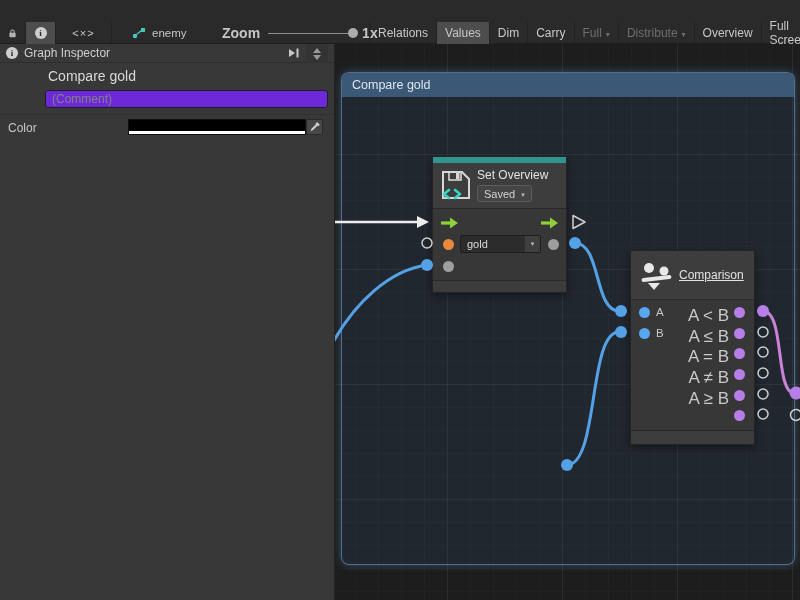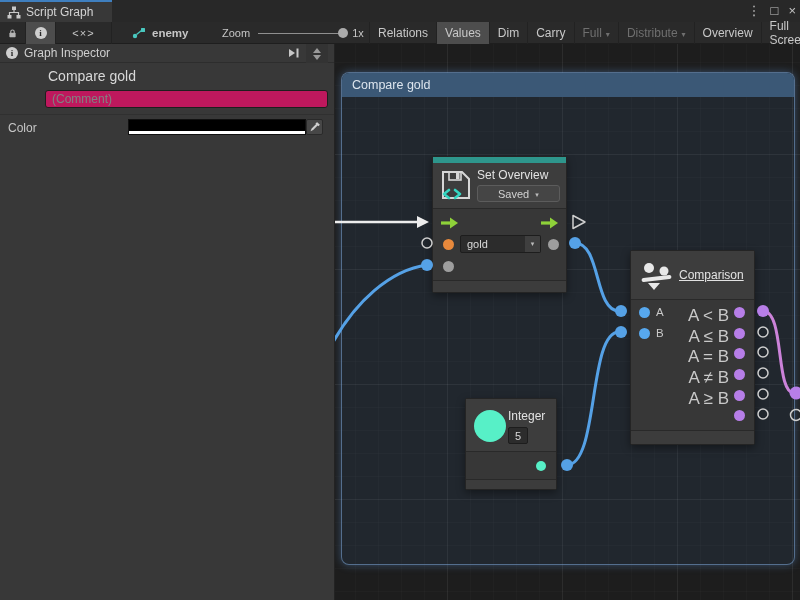--- a/index.html
+++ b/index.html
@@ -19,23 +19,23 @@
   
   .toolbar { position:absolute; left:0; top:22px; width:800px; height:22px; background:#2a2a2a;
              border-bottom:1px solid #1e1e1e; }
   .tb-btn { height:22px; display:flex; align-items:center; justify-content:center;
             color:#c8c8c8; font-size:12px; padding:0 8px; border-right:1px solid #222; cursor:default; }
   .tb-left { position:absolute; left:0; top:0; display:flex; }
   .tb-btn.sel { background:#4d4d4d; }
   .tb-btn.disabled { color:#6f6f6f; }
   .tb-code { font-size:11px; letter-spacing:1px; width:56px; }
   .tb-enemy { position:absolute; left:132px; top:0; height:22px; display:flex; align-items:center; gap:6px; }
-  .tb-enemy .lbl { font-size:11.5px; color:#c6c6c6;font-weight:bold; }
+  .tb-enemy .lbl { font-size:11.5px; color:#c6c6c6; }
   .tb-zoomgrp { position:absolute; left:222px; top:0; height:22px; display:flex; align-items:center; gap:8px; }
-  .tb-zoomgrp .lbl { font-size:11px; color:#c6c6c6; }
+  .tb-zoomgrp .lbl { font-size:14px; color:#c6c6c6;font-weight:bold; }
   .zoom-track { position:relative; width:86px; height:1px; background:#8f8f8f; }
   .zoom-knob { position:absolute; right:-4px; top:-4.5px; width:10px; height:10px; border-radius:50%; background:#ababab; }
   .tb-toggles { position:absolute; left:369px; right:0; top:0; height:22px; display:flex; border-left:1px solid #222; }
   .tb-toggles .tb-btn { flex:0 0 auto; }
   .caret { font-size:8px; margin-left:4px; position:relative; top:1px; }
 
   
   .inspector { position:absolute; left:0; top:44px; width:335px; height:556px; background:#383838;
                border-right:1px solid #232323; }
   .insp-header { position:absolute; left:0; top:0; width:100%; height:19px; border-bottom:1px solid #2d2d2d;
@@ -43,21 +43,21 @@
   .insp-header .lbl { font-size:12px; color:#cfcfcf; }
   .info-badge { width:12px; height:12px; border-radius:50%; background:#cfcfcf; color:#2a2a2a;
                 font-size:9px; font-weight:bold; display:flex; align-items:center; justify-content:center;
                 font-family:"Liberation Serif", serif; }
   .insp-dock { position:absolute; right:34px; top:3px; }
   .insp-spinner { position:absolute; right:6px; top:0px; width:22px; height:19px; background:#333;
                   display:flex; flex-direction:column; align-items:center; justify-content:center; gap:2px; }
   .tri-up { width:0; height:0; border-left:4px solid transparent; border-right:4px solid transparent; border-bottom:5px solid #999; }
   .tri-dn { width:0; height:0; border-left:4px solid transparent; border-right:4px solid transparent; border-top:5px solid #999; }
   .graph-title { position:absolute; left:48px; top:24px; font-size:14px; color:#d8d8d8; }
-  .comment-input { position:absolute; left:45px; top:46px; width:283px; height:18px; background:#be185d;
+  .comment-input { position:absolute; left:45px; top:46px; width:283px; height:18px; background:#6d28d9;
                    border:1px solid #1e1e1e; border-radius:3px; color:#d0d0d0; font-size:12px; padding:0 6px;
                    font-family:"Liberation Sans", sans-serif; }
   .comment-input::placeholder { color:#828282; }
   .color-row { position:absolute; left:0; top:70px; width:100%; height:30px; border-top:1px solid #303030; }
   .color-label { position:absolute; left:8px; top:6px; font-size:12px; color:#c6c6c6; }
   .color-swatch { position:absolute; left:128px; top:4px; width:178px; height:16px; background:#000;
                   border:1px solid #111; cursor:pointer; }
   .color-alpha { position:absolute; left:0; right:0; bottom:0; height:3px; background:#fff; }
   .eyedrop-btn { position:absolute; left:306px; top:4px; width:17px; height:16px; background:#474747;
                  border:1px solid #2a2a2a; border-radius:2px; display:flex; align-items:center; justify-content:center; }
@@ -84,51 +84,35 @@
 
   .node { position:absolute; z-index:2; background:#373737; border:1px solid #242424; border-radius:2px;
           box-shadow:0 3px 8px rgba(0,0,0,0.4); }
   .node-accent { position:absolute; left:0; top:0; right:0; height:6px; background:#2e968c; }
   .node-header-bg { position:absolute; left:0; right:0; background:#3d3d3d; }
   .sep { position:absolute; left:0; right:0; height:1px; background:#292929; }
   .node-footer { position:absolute; left:0; right:0; bottom:0; background:#3c3c3c; border-top:1px solid #292929; }
   .node-title { position:absolute; font-size:12px; color:#e2e2e2; white-space:nowrap; }
   .dot { position:absolute; width:11px; height:11px; border-radius:50%; }
   .chip { position:absolute; background:#454545; border:1px solid #5c5c5c; border-radius:3px;
-          font-size:11px; color:#d2d2d2; display:flex; align-items:center; padding:0 20px; height:17px; cursor:pointer; }
+          font-size:11px; color:#d2d2d2; display:flex; align-items:center; padding:0 6px; height:17px; cursor:pointer; }
   .chip .caret { font-size:7px; color:#bbb; }
   .field { position:absolute; background:#2c2c2c; border:1px solid #1d1d1d; border-radius:2px;
            font-size:11px; color:#dadada; display:flex; align-items:center; padding:0 6px; height:18px; }
   .drop-btn { position:absolute; width:16px; height:18px; background:#3f3f3f; border:1px solid #1d1d1d;
               border-left:none; border-radius:0 2px 2px 0; display:flex; align-items:center; justify-content:center;
               color:#bbb; font-size:7px; cursor:pointer; }
   .port-label { position:absolute; font-size:11.5px; color:#c9c9c9; }
   .out-label { position:absolute; width:64px; text-align:right; font-size:17px; color:#c9c9c9; }
 </style>
 </head>
 <body>
 
 <div class="app">
 
-  <div class="titlebar">
-    <div class="tab">
-      <svg width="14" height="13" viewBox="0 0 14 13">
-        <rect x="5" y="0.5" width="4" height="3.5" fill="#c8c8c8"></rect>
-        <rect x="0.5" y="9" width="4" height="3.5" fill="#c8c8c8"></rect>
-        <rect x="9.5" y="9" width="4" height="3.5" fill="#c8c8c8"></rect>
-        <path d="M7,4 v2.5 M2.5,9 v-2.5 h9 v2.5" stroke="#c8c8c8" fill="none" stroke-width="1.2"></path>
-      </svg>
-      <span class="tab-label">Script Graph</span>
-    </div>
-    <div class="win-controls">
-      <span class="win-menu">⋮</span>
-      <span>□</span>
-      <span>×</span>
-    </div>
-  </div>
 
   <div class="toolbar">
     <div class="tb-left">
       <div class="tb-btn" style="width:26px">
         <svg width="12" height="13" viewBox="0 0 13 14">
           <rect x="2" y="6" width="9" height="6.5" rx="1" fill="#b4b4b4"></rect>
           <path d="M4,6.5 V4.5 a2.5,2.5 0 0 1 5,0 V6.5" stroke="#b4b4b4" stroke-width="1.6" fill="none"></path>
         </svg>
       </div>
       <div class="tb-btn sel" style="width:30px">
@@ -299,26 +283,15 @@
       <div class="dot" style="left:102.5px; top:96.5px; background:#b77ee8;"></div>
       <span class="out-label" style="left:34px; top:117px;">A ≠ B</span>
       <div class="dot" style="left:102.5px; top:117.5px; background:#b77ee8;"></div>
       <span class="out-label" style="left:34px; top:138px;">A ≥ B</span>
       <div class="dot" style="left:102.5px; top:138.5px; background:#b77ee8;"></div>
       <span class="out-label" style="left:34px; top:158px;margin-top:19px;">A &gt; B</span>
       <div class="dot" style="left:102.5px; top:158.5px; background:#b77ee8;"></div>
       <div class="node-footer" style="height:14px;"></div>
     </div>
 
-    <div class="node" style="left:130px; top:354px; width:92px; height:92px;">
-      <div class="node-header-bg" style="top:0; height:52px;"></div>
-      <div style="position:absolute; left:8px; top:11px; width:32px; height:32px; border-radius:50%; background:#57f0c7;"></div>
-      <div class="node-title" style="left:42px; top:10px;">Integer</div>
-      <div class="field" style="left:42px; top:28px; width:20px; height:17px; justify-content:center; padding:0 2px;">
-        <span>5</span>
-      </div>
-      <div class="sep" style="top:52px;"></div>
-      <div class="dot" style="left:70px; top:62px; width:10px; height:10px; background:#57f0c7;"></div>
-      <div class="node-footer" style="height:10px;"></div>
-    </div>
 
   </div>
 </div>
 
 </body></html>

